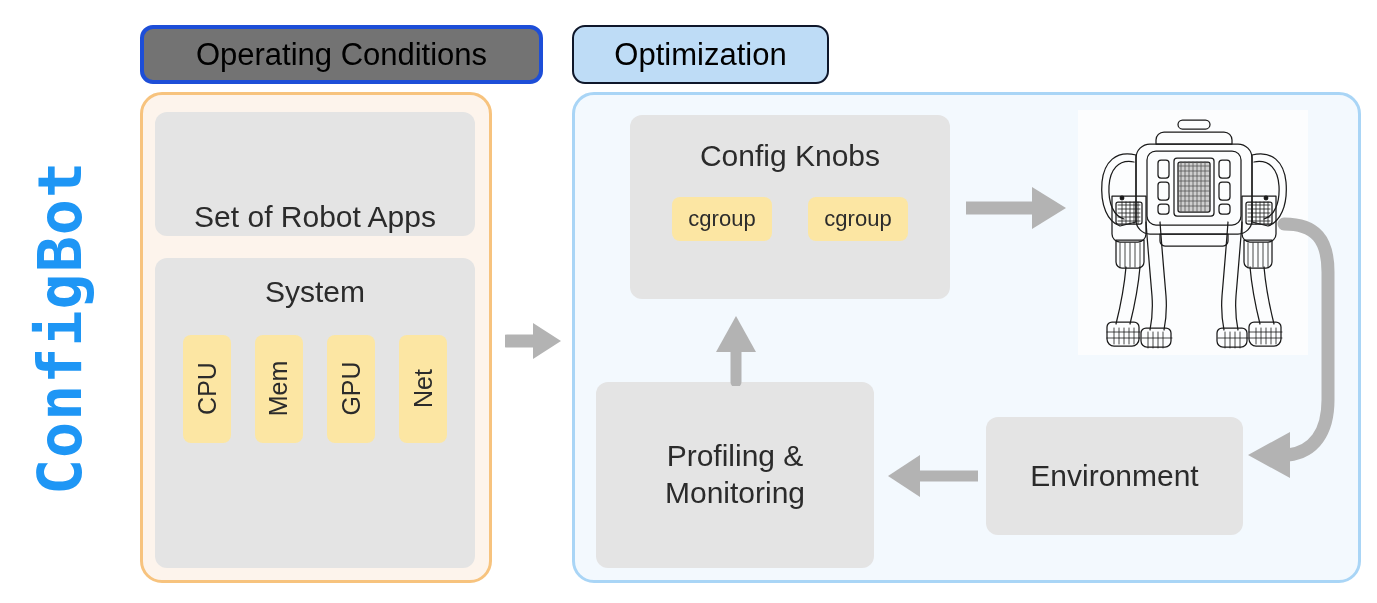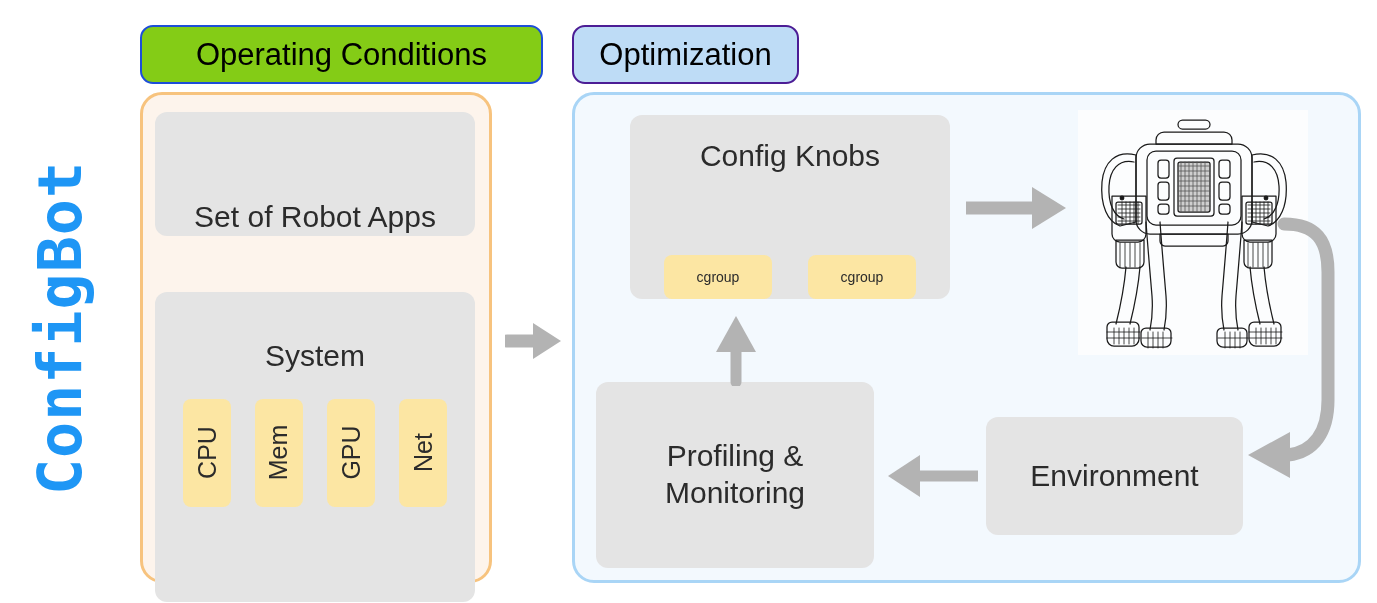--- a/index.html
+++ b/index.html
@@ -74,30 +74,30 @@
     justify-content: center;
     font-size: 31px;
     color: #000000;
     padding: 0 16px;
   }
   .tag-oc {
     left: 140px;
     top: 25px;
     width: 403px;
     height: 59px;
-    background: #84cc16;
-    border: 2px solid #1d4ed8;
+    background: #737373;
+    border: 4px solid #1d4ed8;
   }
   .tag-opt {
     left: 572px;
     top: 25px;
-    width: 227px;
+    width: 257px;
     height: 59px;
     background: #bedcf6;
-    border: 2px solid #4c1d95;
+    border: 2px solid #0f172a;
   }
 
   
   .card {
     position: absolute;
     background: #e4e4e4;
     border-radius: 12px;
     box-sizing: border-box;
     display: flex;
     flex-direction: column;
@@ -116,29 +116,28 @@
     width: 320px;
     height: 124px;
     justify-content: flex-end;
   }
   .card-sysres {
     left: 155px;
     top: 258px;
     width: 320px;
     height: 310px;
     justify-content: flex-start;
-    padding-top: 46px;
-    margin-top: 34px;
+    padding-top: 16px;
   }
   .card-knobs {
     left: 630px;
     top: 115px;
     width: 320px;
     height: 184px;
-    justify-content: space-between;
+    justify-content: flex-start;
     padding-top: 23px;
   }
   .card-prof {
     left: 596px;
     top: 382px;
     width: 278px;
     height: 186px;
     justify-content: center;
   }
   .card-env {
@@ -159,23 +158,23 @@
     justify-content: center;
     box-sizing: border-box;
   }
   .chip-row-h {
     display: flex;
     flex-direction: row;
     gap: 36px;
     margin-top: 22px;
   }
   .chip-h {
-    width: 108px;
+    width: 100px;
     height: 44px;
-    font-size: 14px;
+    font-size: 22px;
   }
   .chip-row-v {
     display: flex;
     flex-direction: row;
     gap: 24px;
     margin-top: 24px;
   }
   .chip-v {
     width: 48px;
     height: 108px;

